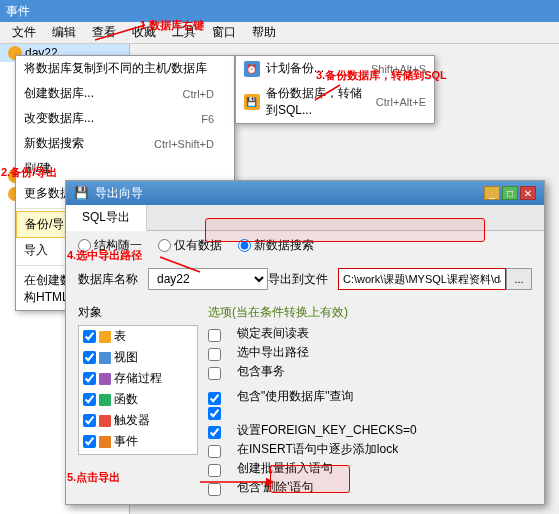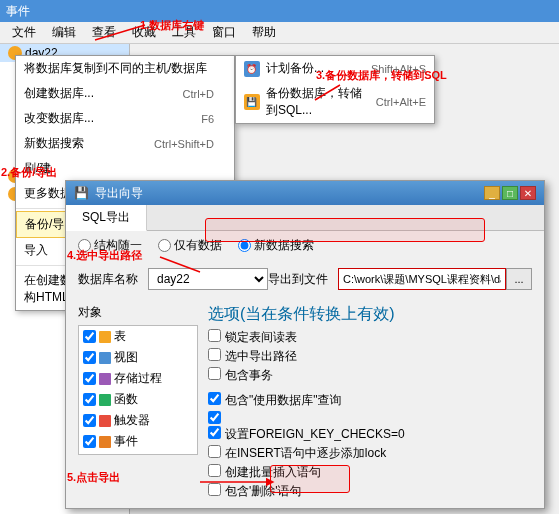--- a/index.html
+++ b/index.html
@@ -313,28 +313,28 @@
     .obj-icon.trig { background: #e74c3c; }
     .obj-icon.event { background: #e67e22; }
 
     .options-panel {
       flex: 1;
     }
     .options-group {
       margin-bottom: 8px;
     }
     .options-group-title {
-      font-size: 16px;
+      font-size: 12px;
       margin-bottom: 4px;
-      color: #0369a1;
+      color: #4d7c0f;
     }
     .option-item {
       display: flex;
-      align-items: flex-start;
-      gap: 4px;
+      align-items: flex-end;
+      gap: 16px;
       font-size: 12px;
       margin-bottom: 2px;
     }
     .option-item input[type=checkbox] {
       margin: 0;
     }
 
     
     .ann-box {
       position: absolute;

